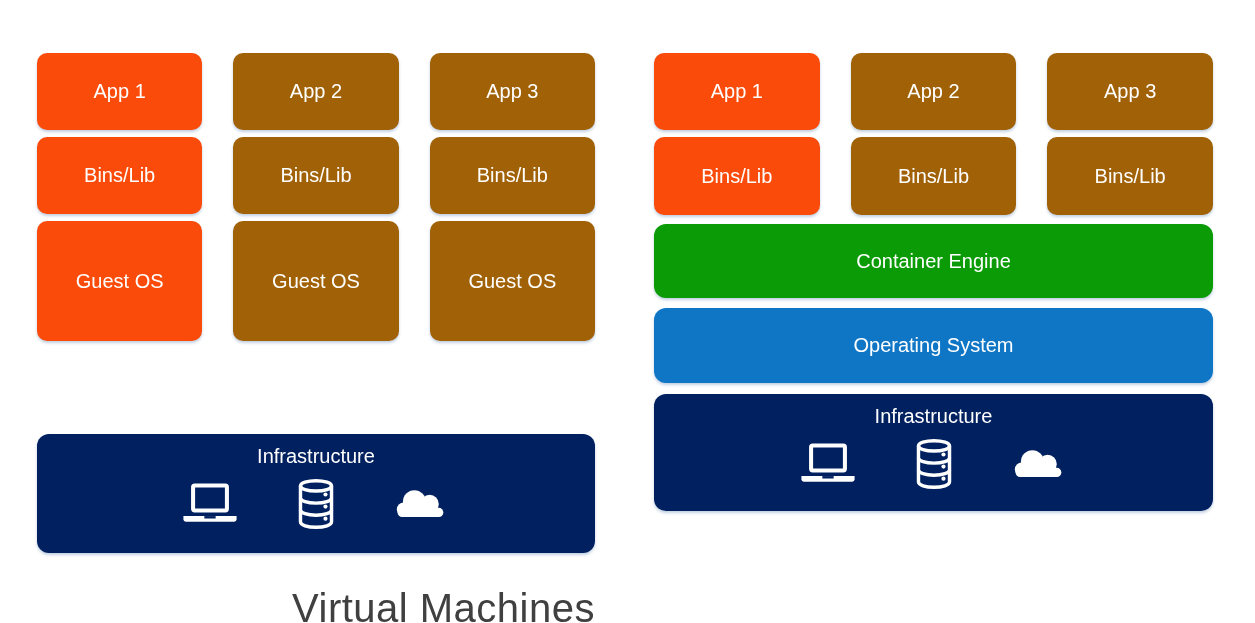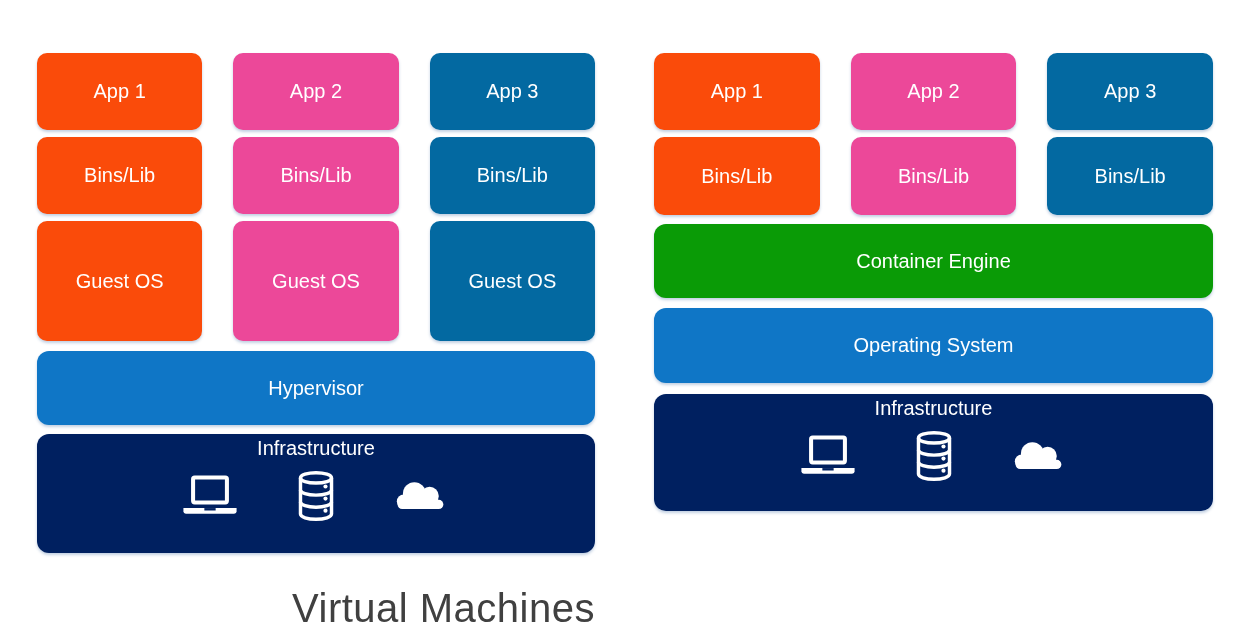--- a/index.html
+++ b/index.html
@@ -20,42 +20,42 @@
   }
   .group-left  .cols { grid-template-rows:77px 77px 120px; }
   .group-right .cols { grid-template-rows:77px 78px; }
 
   .box {
     border-radius:10px; color:#ffffff; font-size:20px;
     display:flex; align-items:center; justify-content:center;
     box-shadow:0 2px 3px rgba(120,150,190,0.45);
   }
   .c0 { background:#FA4B0A; }
-  .c1 { background:#ec4899;text-align:right; }
-  .c2 { background:#0369a1; }
+  .c1 { background:#a16207;text-align:right; }
+  .c2 { background:#a16207; }
 
   .bar {
     position:absolute; left:0; width:100%;
     border-radius:12px; color:#ffffff; font-size:20px;
     display:flex; align-items:center; justify-content:center;
     box-shadow:0 2px 3px rgba(120,150,190,0.45);
     box-sizing:border-box;
   }
   .blue  { background:#0F76C6; }
   .green { background:#0A9B06; }
   .navy  { background:#002060; }
 
   .group-left  .bar-hypervisor { top:338px; height:74px; }
   .group-left  .bar-infra      { top:421px; height:119px; }
   .group-right .bar-engine     { top:211px; height:74px; }
   .group-right .bar-os         { top:295px; height:75px; }
   .group-right .bar-infra      { top:381px; height:117px; }
 
   .bar-infra {
-    flex-direction:column; justify-content:flex-start; padding-top:3px;
+    flex-direction:column; justify-content:flex-start; padding-top:11px;
   }
   .icons-row {
     display:flex; align-items:center; justify-content:center;
     gap:58px; margin-top:11px; width:100%;
   }
   .icon { display:block; }
 
   .group-title {
     position:absolute; top:573px; left:0; width:100%;
     text-align:right; font-size:40px; color:#404040;
@@ -79,23 +79,20 @@
       <div class="box c1">App 2</div>
       <div class="box c2">App 3</div>
       <div class="box c0">Bins/Lib</div>
       <div class="box c1">Bins/Lib</div>
       <div class="box c2">Bins/Lib</div>
       <div class="box c0">Guest OS</div>
       <div class="box c1">Guest OS</div>
       <div class="box c2">Guest OS</div>
     </div>
 
-    <div class="bar blue bar-hypervisor">
-      <span>Hypervisor</span>
-    </div>
 
     <div class="bar navy bar-infra">
       <span>Infrastructure</span>
       <div class="icons-row">
         <svg class="icon" width="58" height="42" viewBox="0 0 72 52">
           <rect x="15" y="3" width="42" height="31" rx="2" fill="none" stroke="#fff" stroke-width="5"></rect>
           <path d="M3 41 h66 v4 a3 3 0 0 1 -3 3 H6 a3 3 0 0 1 -3 -3 Z" fill="#fff"></path>
           <rect x="29" y="41" width="14" height="3" fill="#002060"></rect>
         </svg>
         <svg class="icon" width="38" height="50" viewBox="0 0 44 58">

